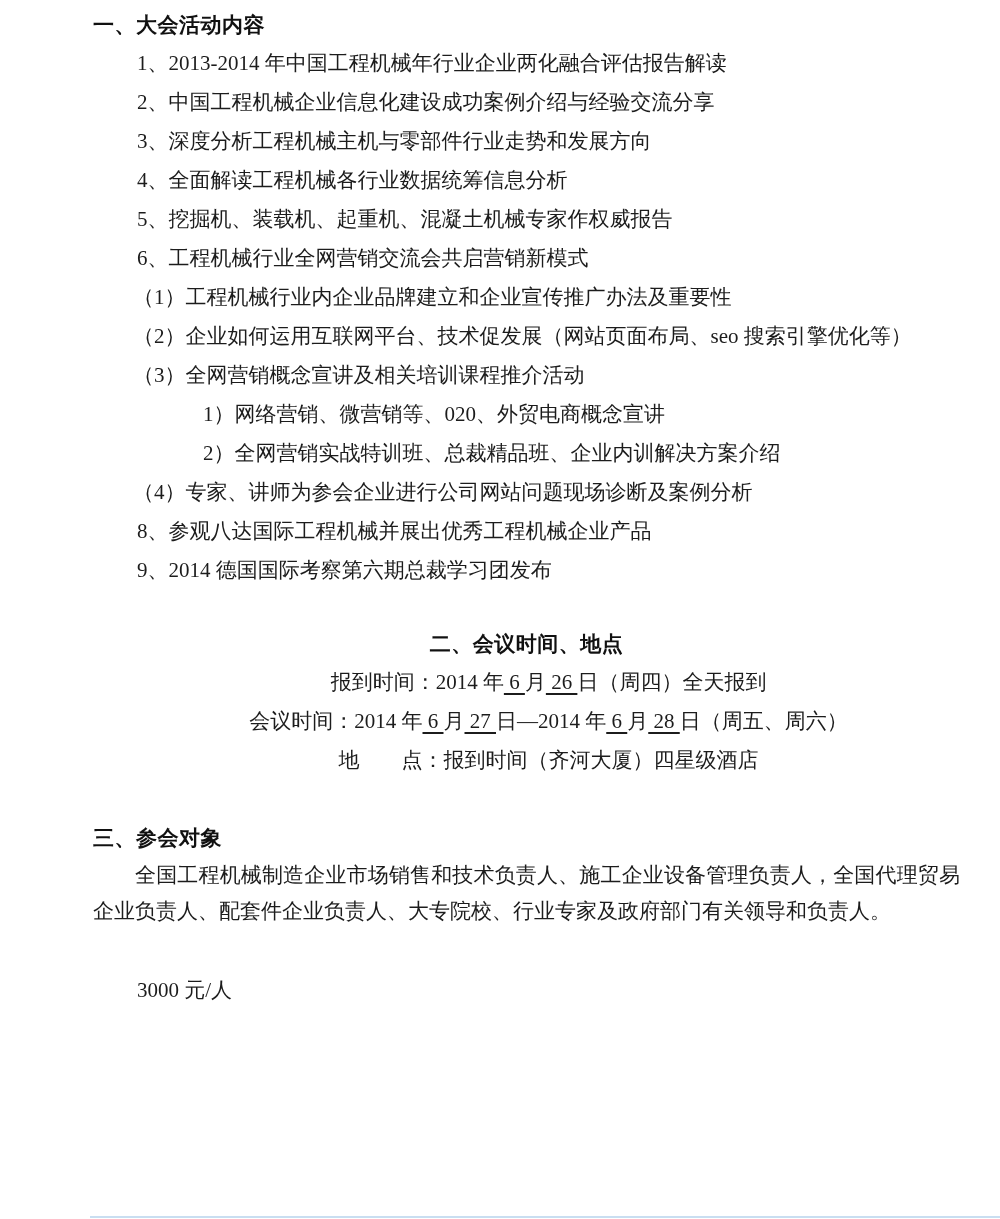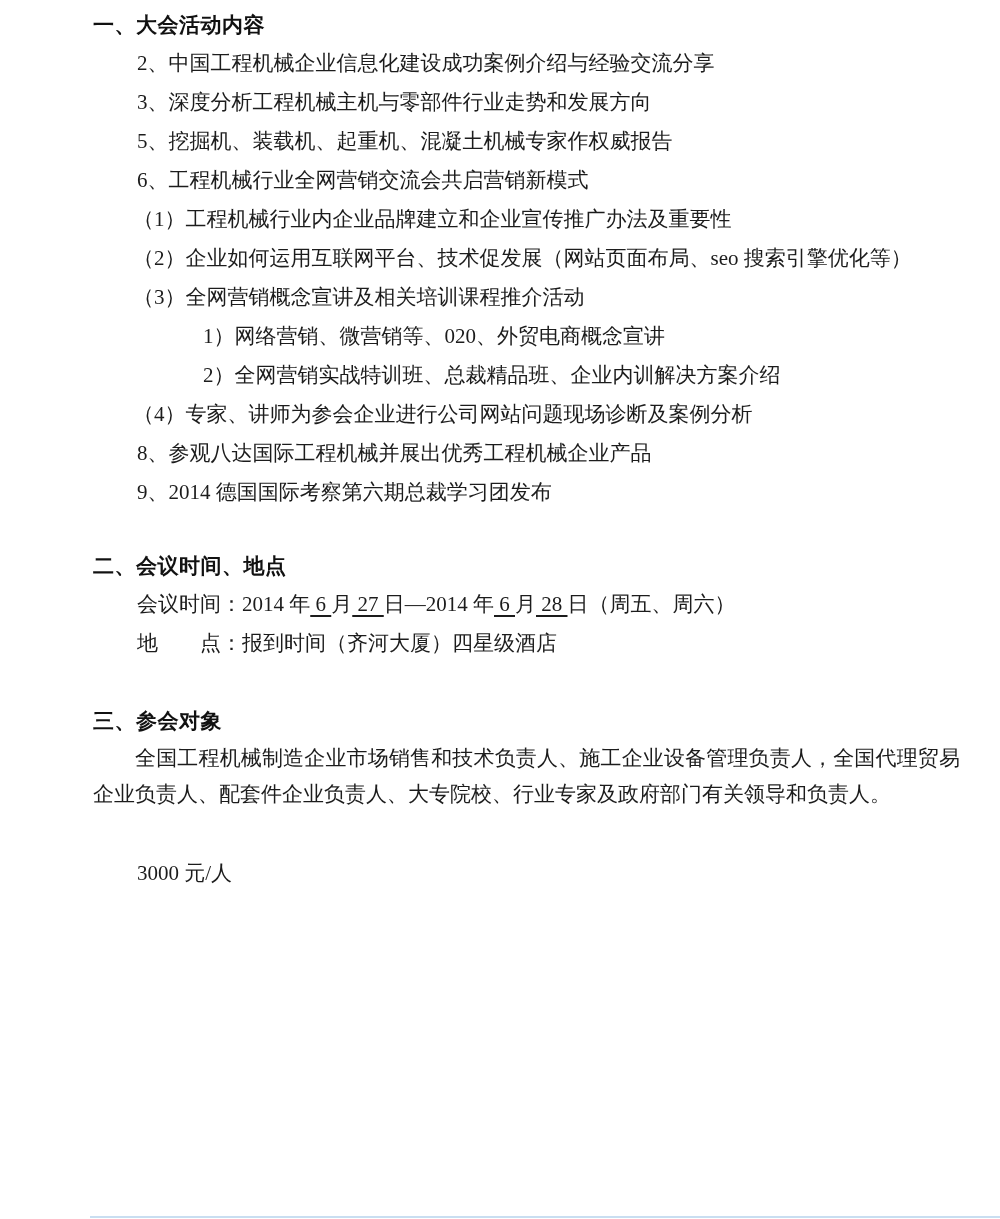--- a/index.html
+++ b/index.html
@@ -9,21 +9,21 @@
     height: 1219px;
     background: #ffffff;
     box-sizing: border-box;
     padding: 5px 40px 0 93px;
     font-family: "Liberation Serif", "DejaVu Serif", serif;
     font-size: 21px;
     color: #1c1c1c;
     overflow: hidden;
   }
   .sec { margin: 0; }
-  .sec-gap34 { margin-top: 34px; }
+  .sec-gap34 { margin-top: 34px; text-align: center; }
   .sec-gap38 { margin-top: 38px; }
   .sec-gap42 { margin-top: 42px; }
   .hd {
     font-family: "Liberation Sans", "DejaVu Sans", sans-serif;
     font-weight: bold;
     font-size: 21px;
     line-height: 39px;
     margin: 0;
     letter-spacing: 0.5px;
     color: #111111;
@@ -55,36 +55,41 @@
     opacity: 0.75;
   }
 </style>
 </head>
 <body>
 
 <div class="page">
 
   <section class="sec">
     <h2 class="hd">一、大会活动内容</h2>
+    <div class="li lvl1">1、2013-2014 年中国工程机械年行业企业两化融合评估报告解读</div>
     <div class="li lvl1">2、中国工程机械企业信息化建设成功案例介绍与经验交流分享</div>
     <div class="li lvl1">3、深度分析工程机械主机与零部件行业走势和发展方向</div>
+    <div class="li lvl1">4、全面解读工程机械各行业数据统筹信息分析</div>
     <div class="li lvl1">5、挖掘机、装载机、起重机、混凝土机械专家作权威报告</div>
     <div class="li lvl1">6、工程机械行业全网营销交流会共启营销新模式</div>
     <div class="li lvl2">（1）工程机械行业内企业品牌建立和企业宣传推广办法及重要性</div>
     <div class="li lvl2">（2）企业如何运用互联网平台、技术促发展（网站页面布局、seo 搜索引擎优化等）</div>
     <div class="li lvl2">（3）全网营销概念宣讲及相关培训课程推介活动</div>
     <div class="li lvl3">1）网络营销、微营销等、020、外贸电商概念宣讲</div>
     <div class="li lvl3">2）全网营销实战特训班、总裁精品班、企业内训解决方案介绍</div>
     <div class="li lvl2">（4）专家、讲师为参会企业进行公司网站问题现场诊断及案例分析</div>
     <div class="li lvl1">8、参观八达国际工程机械并展出优秀工程机械企业产品</div>
     <div class="li lvl1">9、2014 德国国际考察第六期总裁学习团发布</div>
   </section>
 
   <section class="sec sec-gap34">
     <h2 class="hd">二、会议时间、地点</h2>
+    <div class="li lvl1">
+      <span>报到时间：2014 年</span><span class="u"> 6 </span><span>月</span><span class="u"> 26 </span><span>日（周四）全天报到</span>
+    </div>
     <div class="li lvl1">
       <span>会议时间：2014 年</span><span class="u"> 6 </span><span>月</span><span class="u"> 27 </span><span>日—2014 年</span><span class="u"> 6 </span><span>月</span><span class="u"> 28 </span><span>日（周五、周六）</span>
     </div>
     <div class="li lvl1">地　　点：报到时间（齐河大厦）四星级酒店</div>
   </section>
 
   <section class="sec sec-gap38">
     <h2 class="hd">三、参会对象</h2>
     <p class="para">全国工程机械制造企业市场销售和技术负责人、施工企业设备管理负责人，全国代理贸易企业负责人、配套件企业负责人、大专院校、行业专家及政府部门有关领导和负责人。</p>
   </section>

